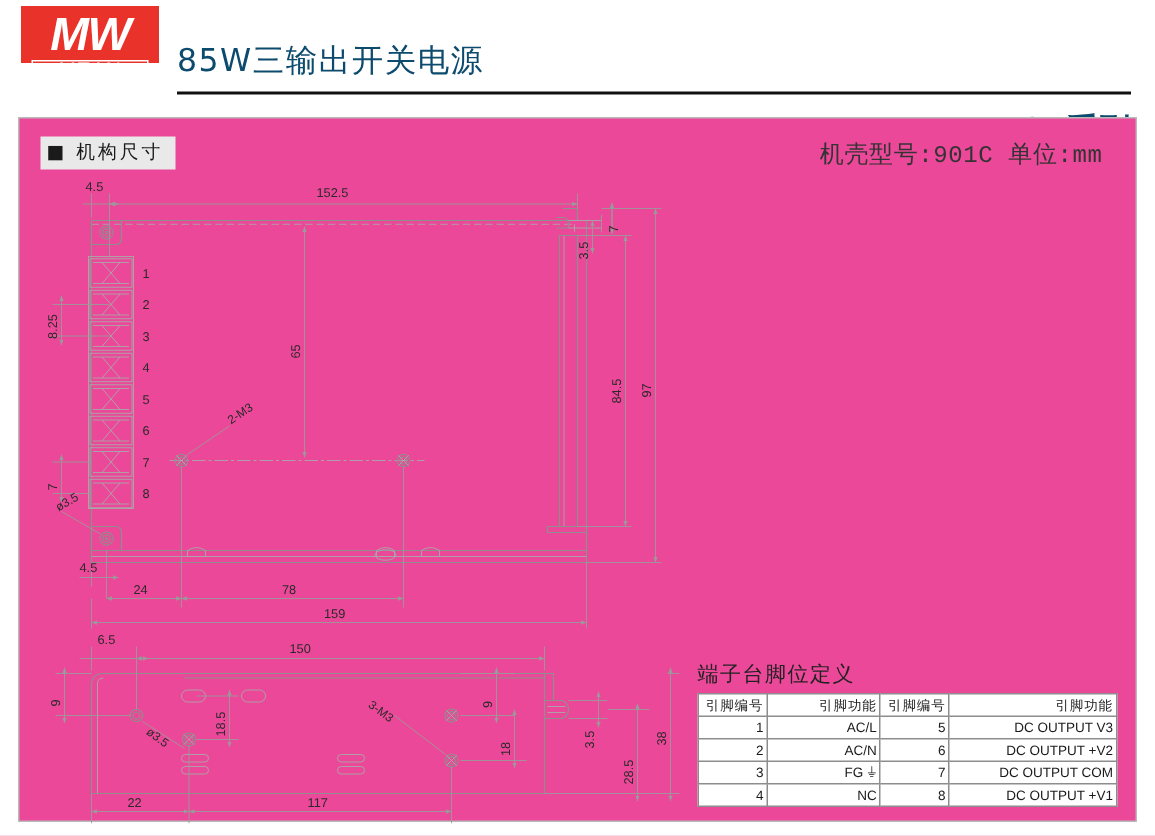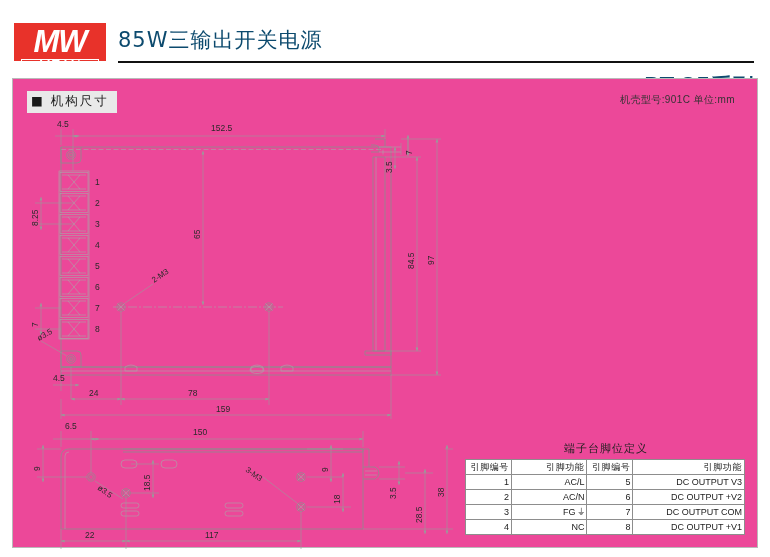--- a/index.html
+++ b/index.html
@@ -12,21 +12,21 @@
     position: relative;
     width: 770px; height: 557px;
     background: #ffffff;
     overflow: hidden;
   }
 
   
   #header { position: absolute; left: 0; top: 0; width: 770px; height: 72px; }
 
   #logo {
-    position: absolute; left: 14px; top: 23px;
+    position: absolute; left: 14px; top: 4px;
     width: 92px; height: 38px;
     background: #e8322a;
   }
   #logo .mw {
     position: absolute; left: 0; top: 2px; width: 92px; height: 33px;
     color: #ffffff;
     font-family: "Liberation Sans", sans-serif;
     font-weight: bold; font-style: italic;
     font-size: 31px; line-height: 33px;
     text-align: center; letter-spacing: -1px;
@@ -67,33 +67,33 @@
   #section-title {
     position: absolute; left: 14px; top: 12px;
     padding: 2px 8px 3px 4px;
     background: #e9e9e9;
     font-family: "DejaVu Sans", sans-serif;
     font-size: 12.5px; color: #1a1a1a; letter-spacing: 2px;
     white-space: nowrap;
   }
   #case-note {
     position: absolute; right: 22px; top: 14px;
-    font-family: Liberation Sans, sans-serif;
-    font-size: 10px; color: #333333; letter-spacing: 0.4px;
+    font-family: Liberation Mono, monospace;
+    font-size: 16px; color: #333333; letter-spacing: 0.4px;
     white-space: nowrap;
   }
 
   #drawing { position: absolute; left: 0; top: 0; width: 746px; height: 470px; }
 
   
   #pin-block { position: absolute; left: 452px; top: 362px; width: 282px; }
   #pin-caption {
     font-family: Liberation Serif, serif;
-    font-size: 11px; color: #222222; letter-spacing: 1px;
-    margin-bottom: 3px; white-space: nowrap; text-align: center;
+    font-size: 14px; color: #222222; letter-spacing: 1px;
+    margin-bottom: 3px; white-space: nowrap;
   }
   table#pin-table {
     border-collapse: collapse;
     width: 280px;
     background: #ffffff;
   }
   table#pin-table td {
     border: 1px solid #8d8d8d;
     height: 15px;
     text-align: right;

